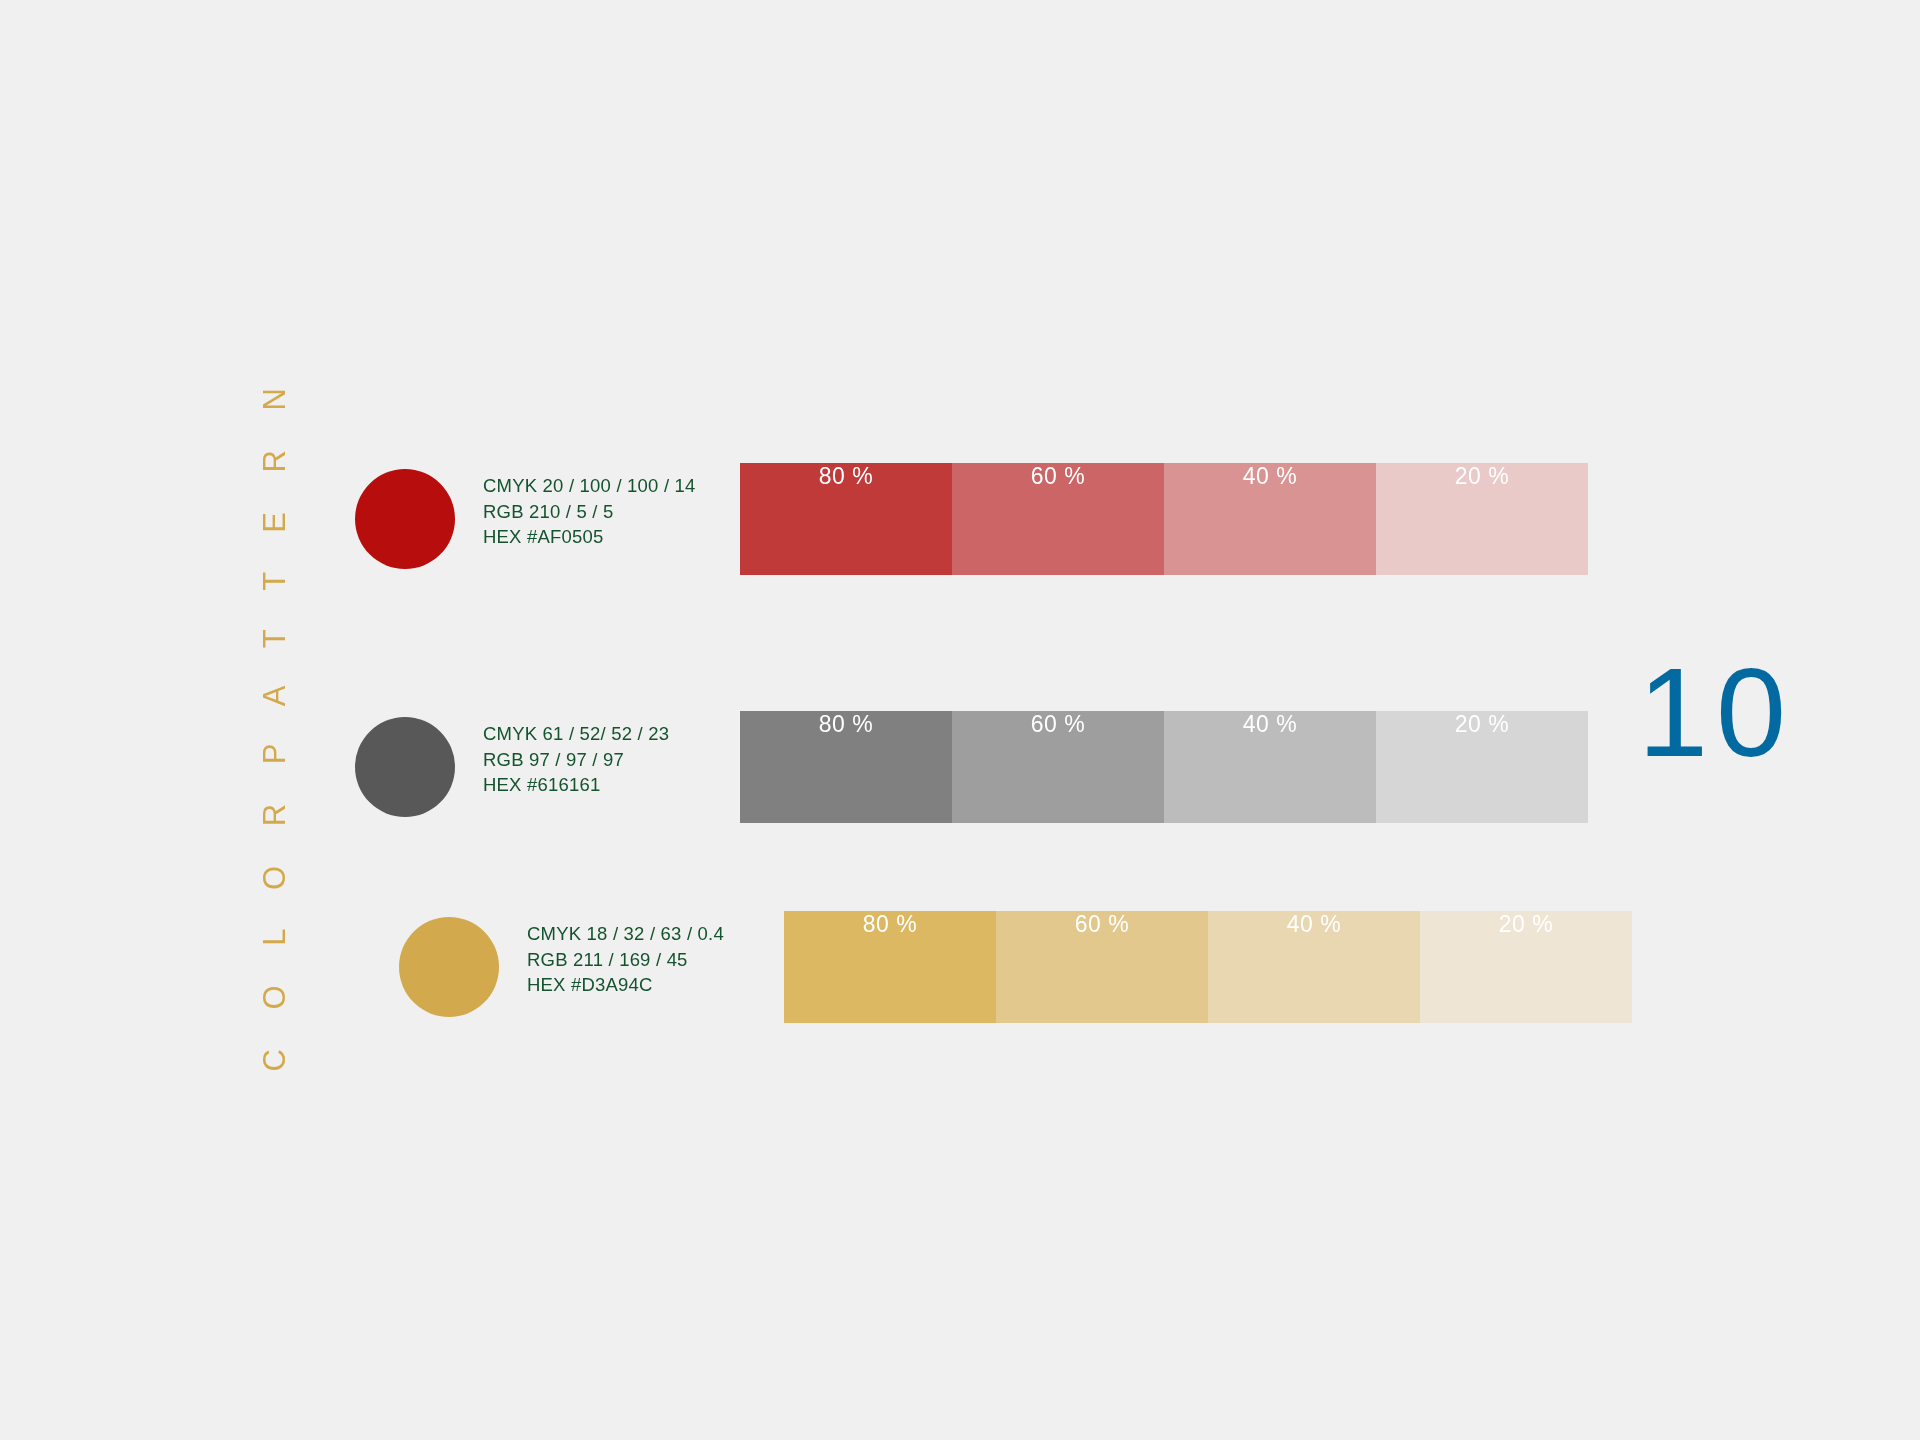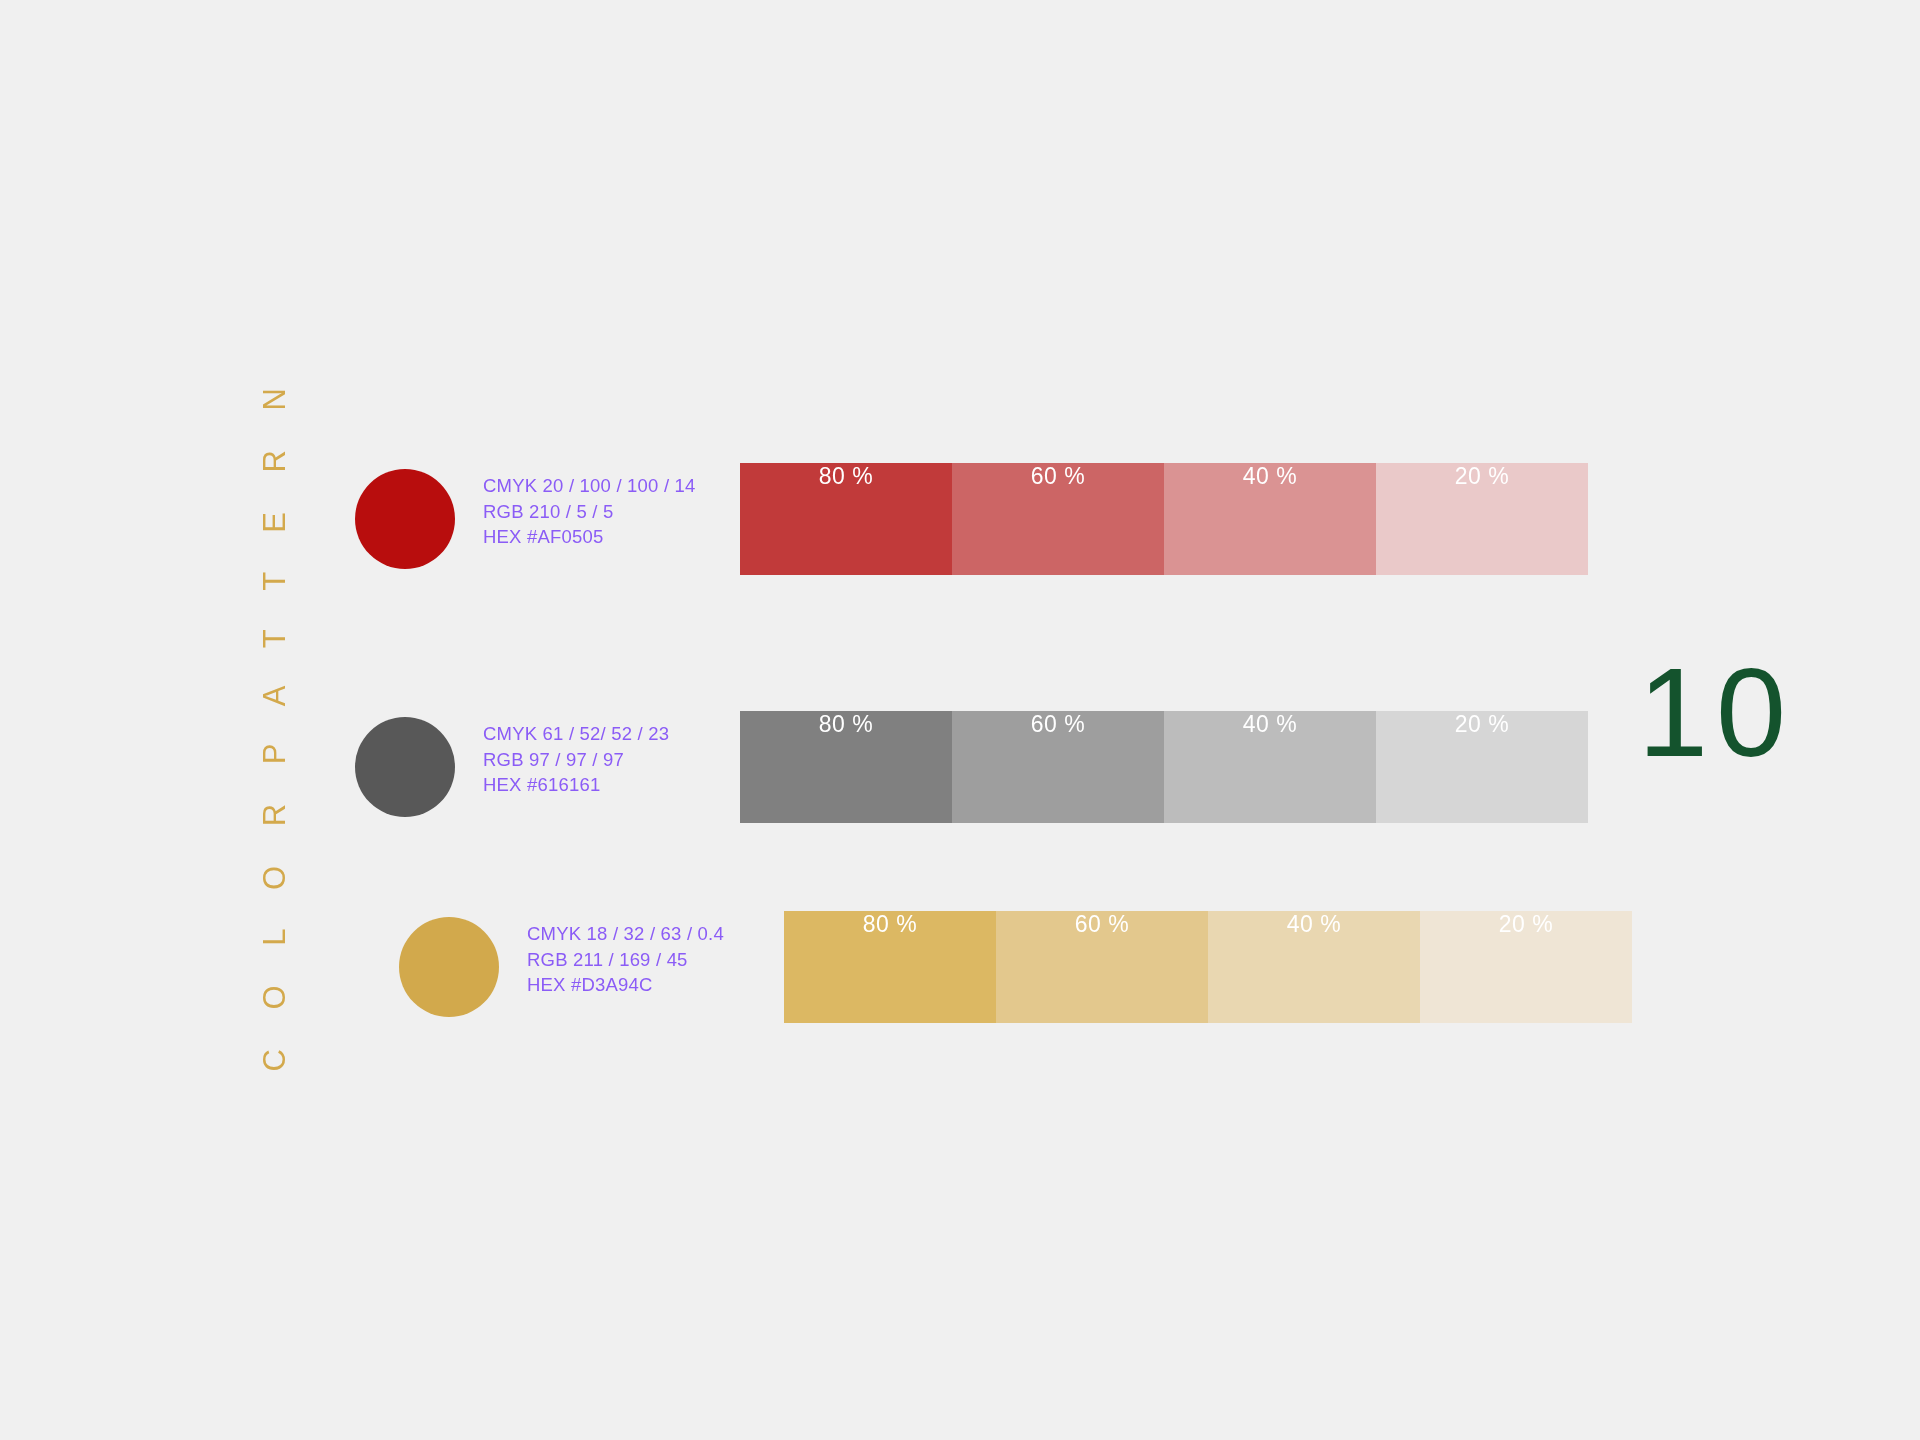--- a/index.html
+++ b/index.html
@@ -63,21 +63,21 @@
     width: 100px;
     height: 100px;
     border-radius: 50%;
   }
 
   .specs {
     position: absolute;
     left: 483px;
     top: 18px;
     width: 250px;
-    color: #8b5cf6;
+    color: #14532d;
     font-size: 18.5px;
     line-height: 25.5px;
     letter-spacing: 0.2px;
     font-family: "Liberation Sans", sans-serif;
     white-space: nowrap;
   }
   .specs div { display: block; }
 
   .tint-bar {
     position: absolute;
@@ -184,15 +184,15 @@
       </div>
       <div class="tint" style="background-color: rgb(233, 215, 177);">
         <span class="tint-label">40 %</span>
       </div>
       <div class="tint" style="background-color: rgb(239, 229, 213);">
         <span class="tint-label">20 %</span>
       </div>
     </div>
   </div>
 
-  <div id="page-number" style="color: #14532d;">10</div>
+  <div id="page-number" style="color: #0369a1;">10</div>
 
 </div>
 
 </body></html>

